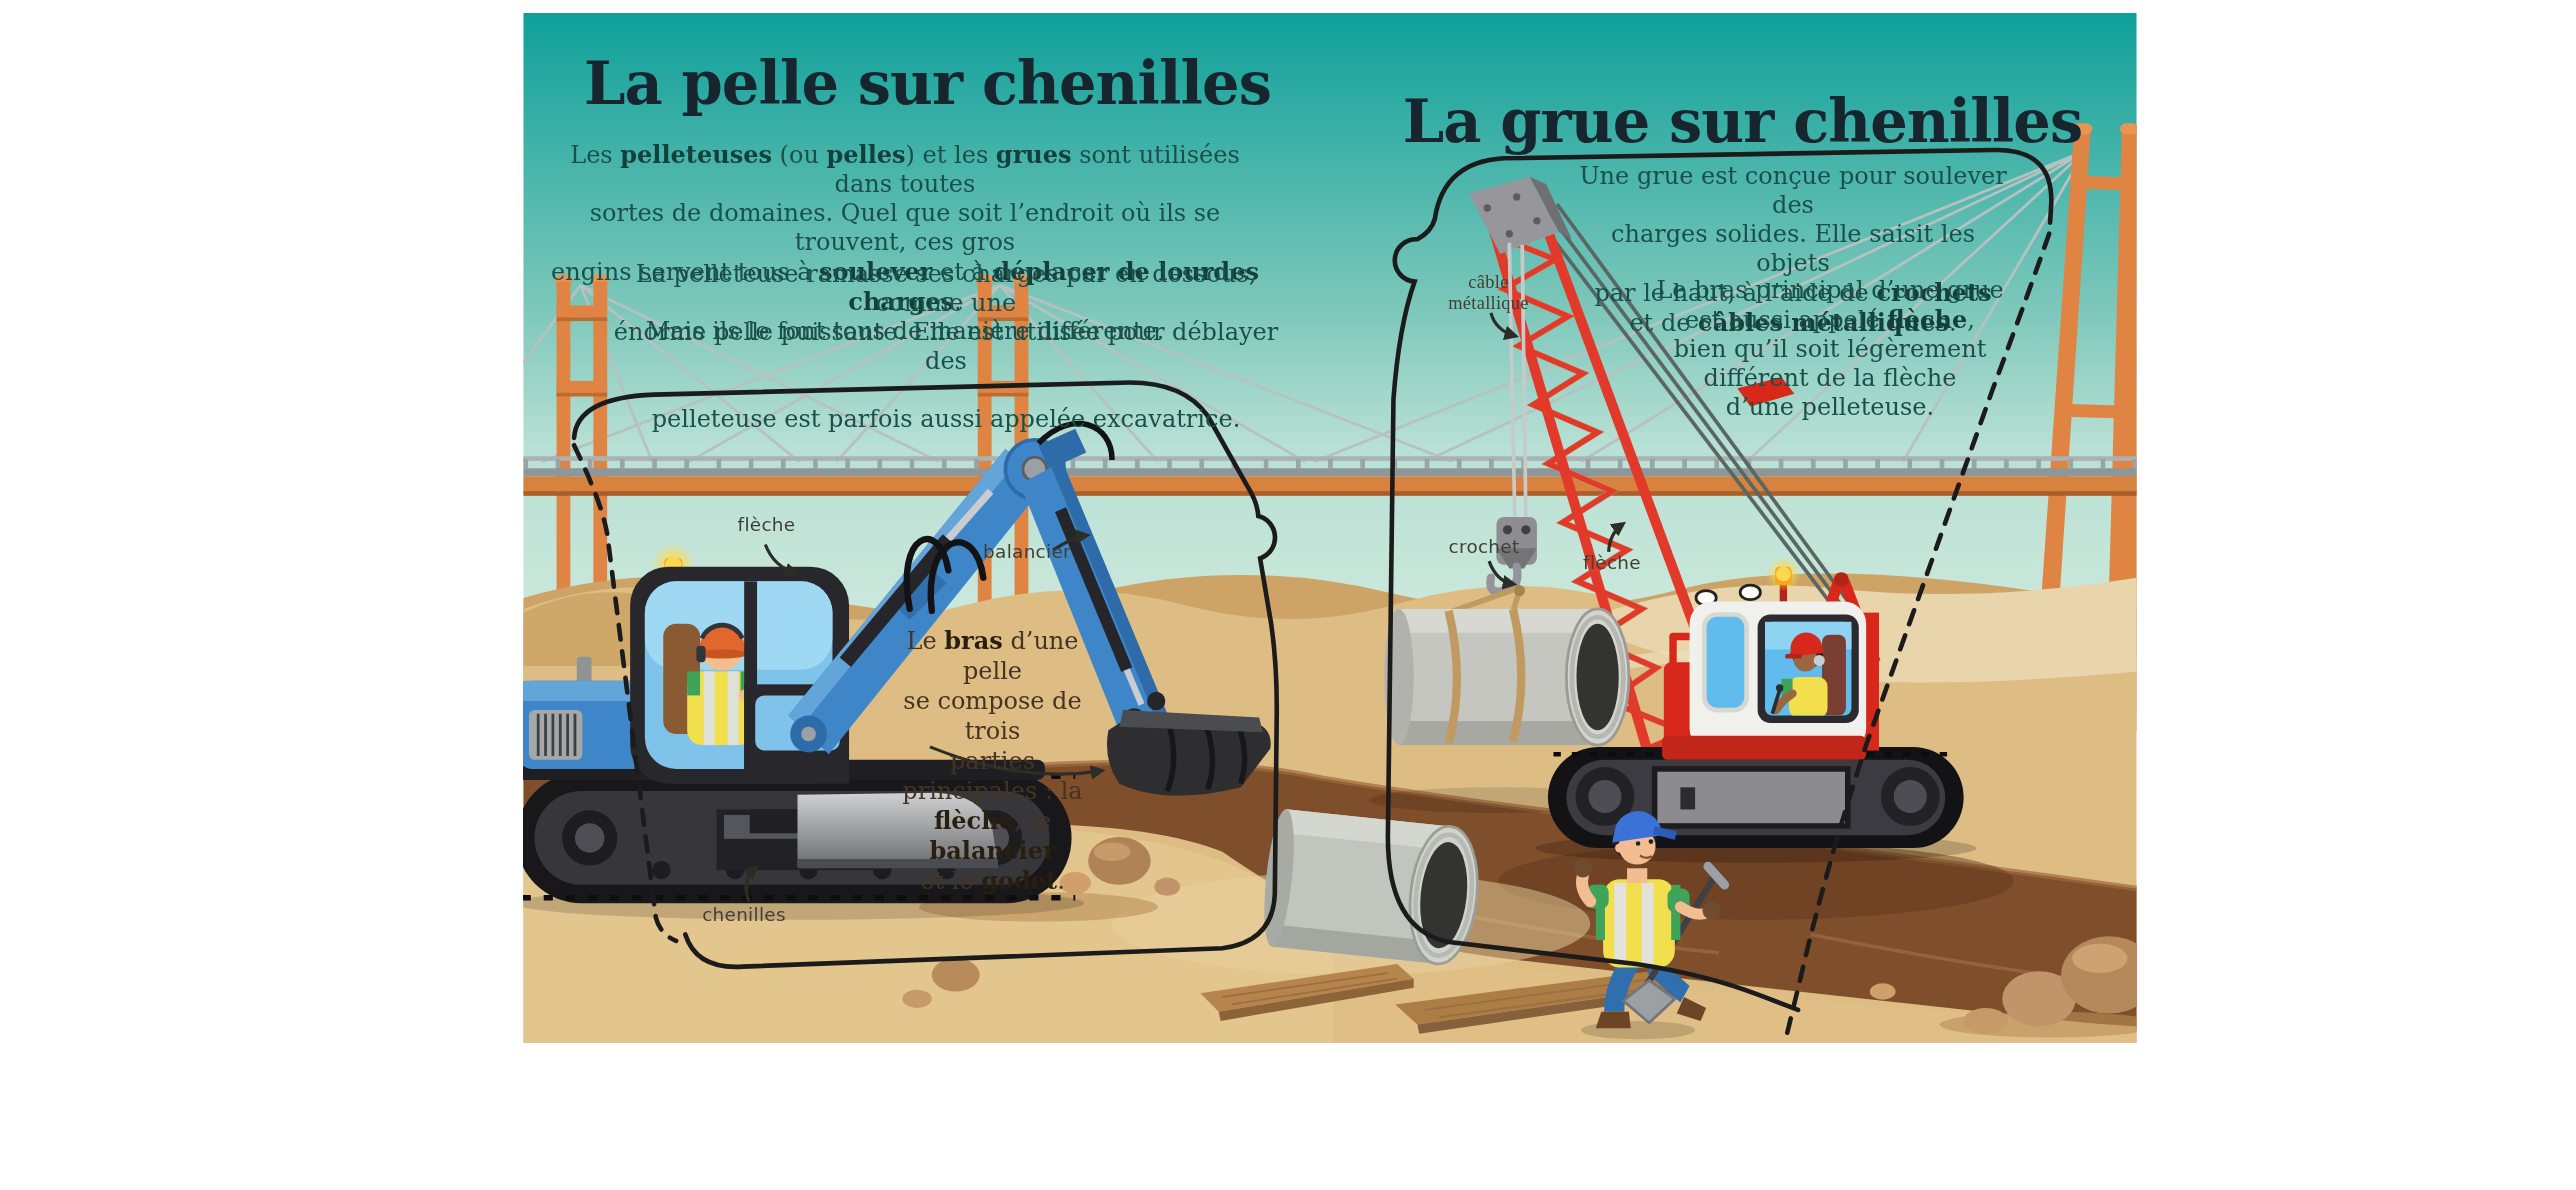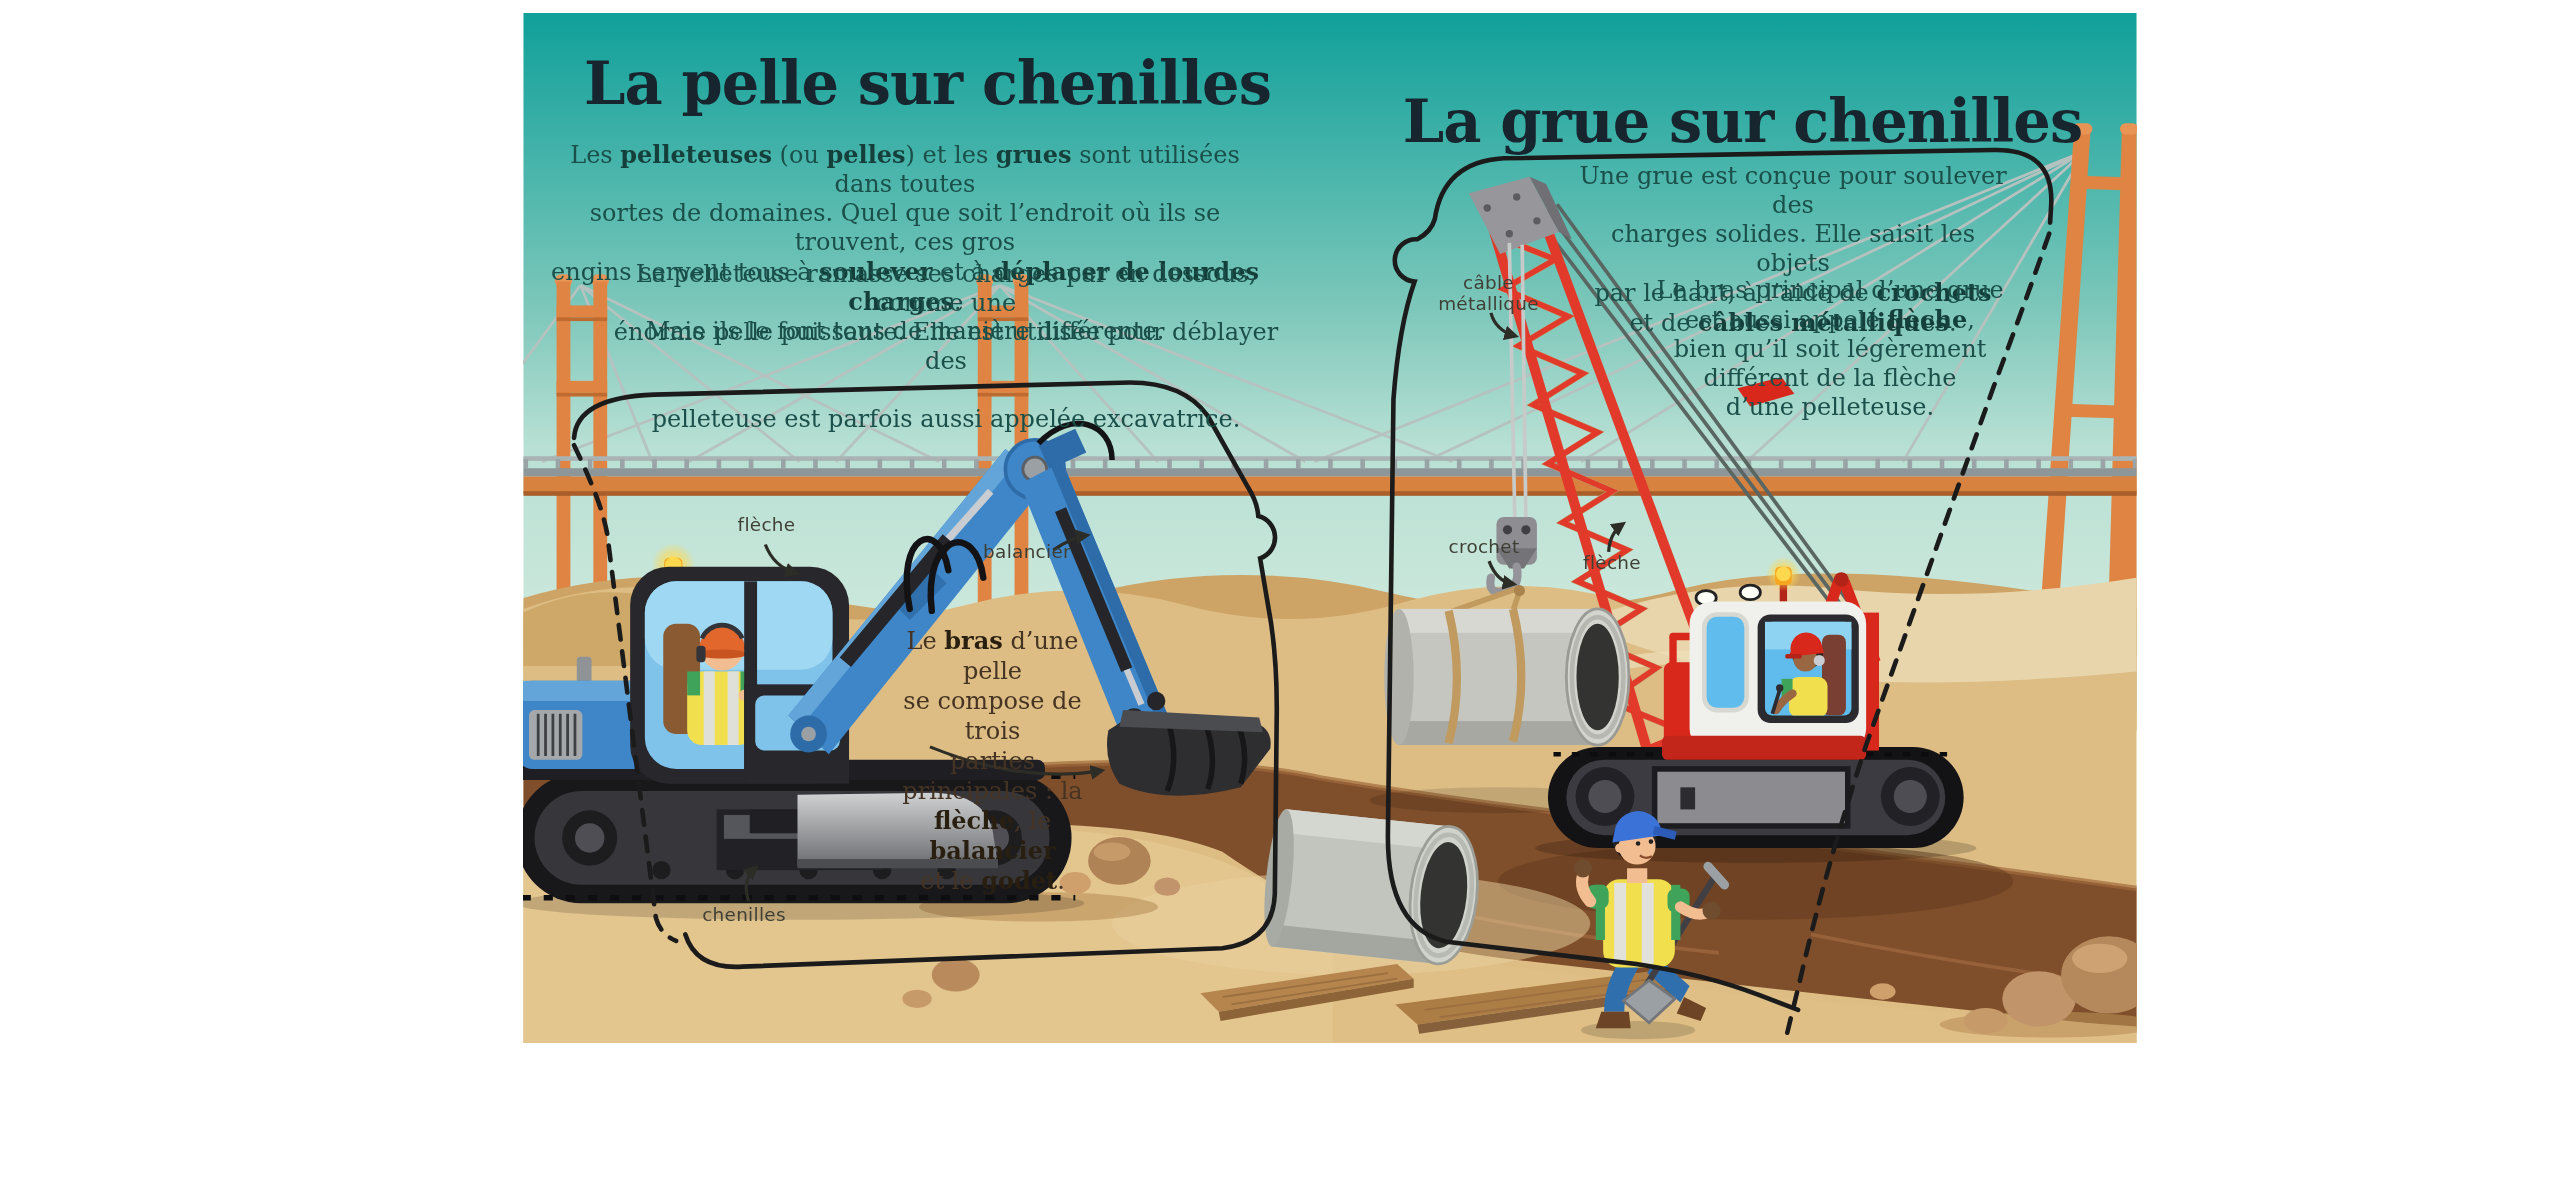--- a/index.html
+++ b/index.html
@@ -390,17 +390,17 @@
   <div class="txt para" style="left:23px;top:127px;width:718px;"><span>Les </span><strong>pelleteuses</strong><span> (ou </span><strong>pelles</strong><span>) et les </span><strong>grues</strong><span> sont utilisées dans toutes</span><br><span>sortes de domaines. Quel que soit l’endroit où ils se trouvent, ces gros</span><br><span>engins servent tous à </span><strong>soulever</strong><span> et à </span><strong>déplacer de lourdes charges</strong><span>.</span><br><span>Mais ils le font tous de manière différente.</span></div>
   <div class="txt para" style="left:87px;top:247px;width:672px;"><span>La pelleteuse ramasse ses charges par en dessous, comme une</span><br><span>énorme pelle puissante. Elle est utilisée pour déblayer des</span><br><br><span>pelleteuse est parfois aussi appelée excavatrice.</span></div>
   <div class="txt para" style="left:1049px;top:149px;width:442px;"><span>Une grue est conçue pour soulever des</span><br><span>charges solides. Elle saisit les objets</span><br><span>par le haut, à l’aide de </span><strong>crochets</strong><br><span>et de </span><strong>câbles métalliques</strong><span>.</span></div>
 
   <div class="txt note" style="left:357px;top:613px;width:225px;"><span>Le </span><strong>bras</strong><span> d’une pelle</span><br><span>se compose de trois</span><br><span>parties principales : la</span><br><strong>flèche</strong><span>, le </span><strong>balancier</strong><br><span>et le </span><strong>godet</strong><span>.</span></div>
   <div class="txt para" style="left:1132px;top:263px;width:350px;"><span>Le bras principal d’une grue</span><br><span>est aussi appelé </span><strong>flèche</strong><span>,</span><br><span>bien qu’il soit légèrement</span><br><span>différent de la flèche</span><br><span>d’une pelleteuse.</span></div>
 
   <div class="txt lbl" style="left:193px;top:501px;width:101px;">flèche</div>
   <div class="txt lbl" style="left:449px;top:528px;width:110px;">balancier</div>
   <div class="txt lbl" style="left:164px;top:891px;width:114px;">chenilles</div>
-  <div class="txt lbl" style="left:905px;top:259px;width:121px;">câble métallique</div>
+  <div class="txt lbl" style="left:905px;top:259px;width:121px;font-family:Liberation Serif, serif;">câble métallique</div>
   <div class="txt lbl" style="left:913px;top:523px;width:96px;">crochet</div>
   <div class="txt lbl" style="left:1041px;top:539px;width:96px;">flèche</div>
 </div>
 
 
 </body></html>

